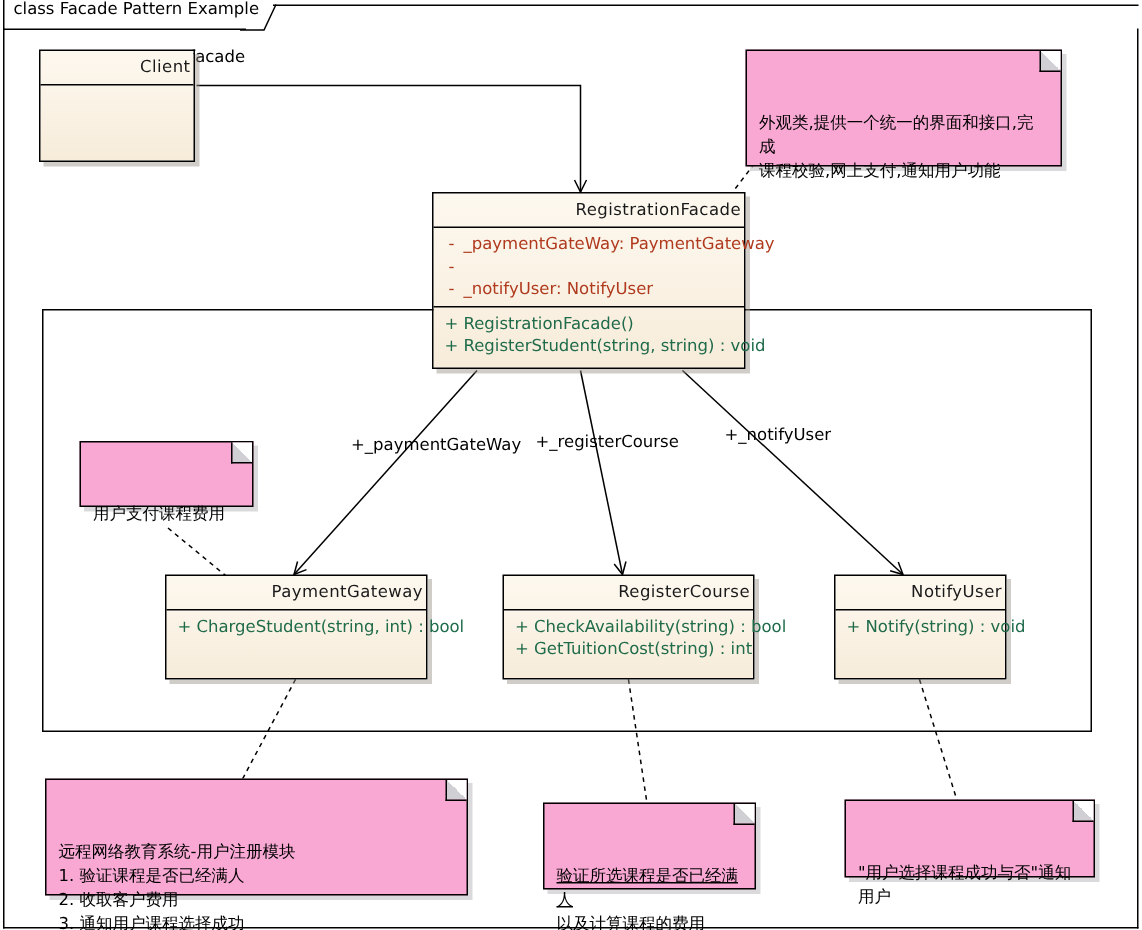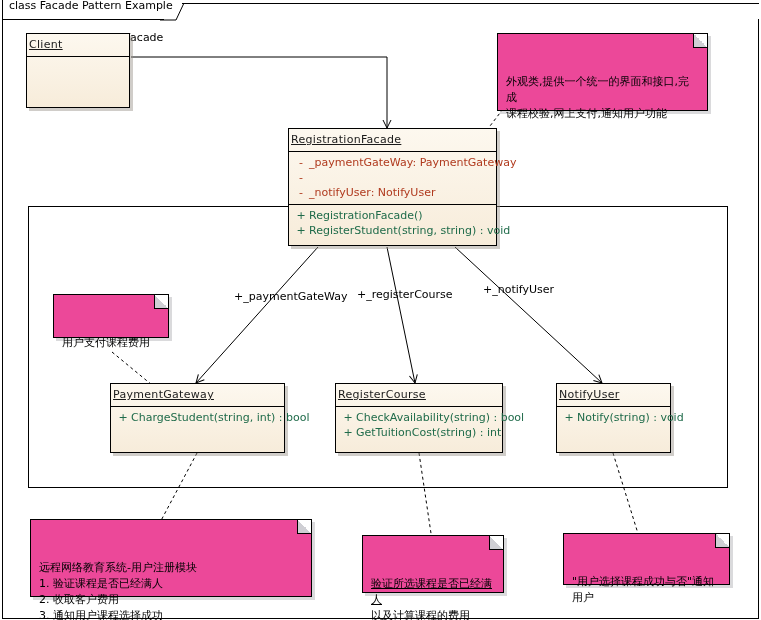--- a/index.html
+++ b/index.html
@@ -50,27 +50,26 @@
   
   .uml-class {
     position: absolute;
     border: 1px solid #000;
     background: linear-gradient(180deg, #fdf8ef 0%, #f7ecda 100%);
     box-shadow: 3px 3px 0 rgba(150,145,135,0.45);
     font-size: 11px;
     color: #000;
   }
   .uml-name {
-    text-align: left;
+    text-align: right;
     padding: 4px 2px 5px 2px;
     border-bottom: 1px solid #000;
     font-size: 11px;
     color: #1a1a1a;
     letter-spacing: .3px;
-    text-decoration: underline;
   }
   .uml-compartment {
     border-bottom: 1px solid #000;
     padding: 3px 0 4px 0;
   }
   .uml-compartment:last-child { border-bottom: none; }
   .uml-empty {
     height: 40px;
   }
   .uml-row {
@@ -87,21 +86,21 @@
     font-size: 11px;
   }
   .uml-attr  { color: #b03a1e; }
   .uml-attr .uml-vis { color: #b03a1e; }
   .uml-op    { color: #1f6b4a; }
   .uml-op .uml-vis { color: #1f6b4a; }
 
   
   .note {
     position: absolute;
-    background: #ec4899;
+    background: #f9a8d4;
     border: 1px solid #000;
     box-shadow: 3px 3px 0 rgba(150,150,155,0.35);
     font-size: 11px;
     color: #000;
     padding: 8px 8px 6px 8px;
     line-height: 16px;
     white-space: pre-line;
   }
   .note .dogear {
     position: absolute;

